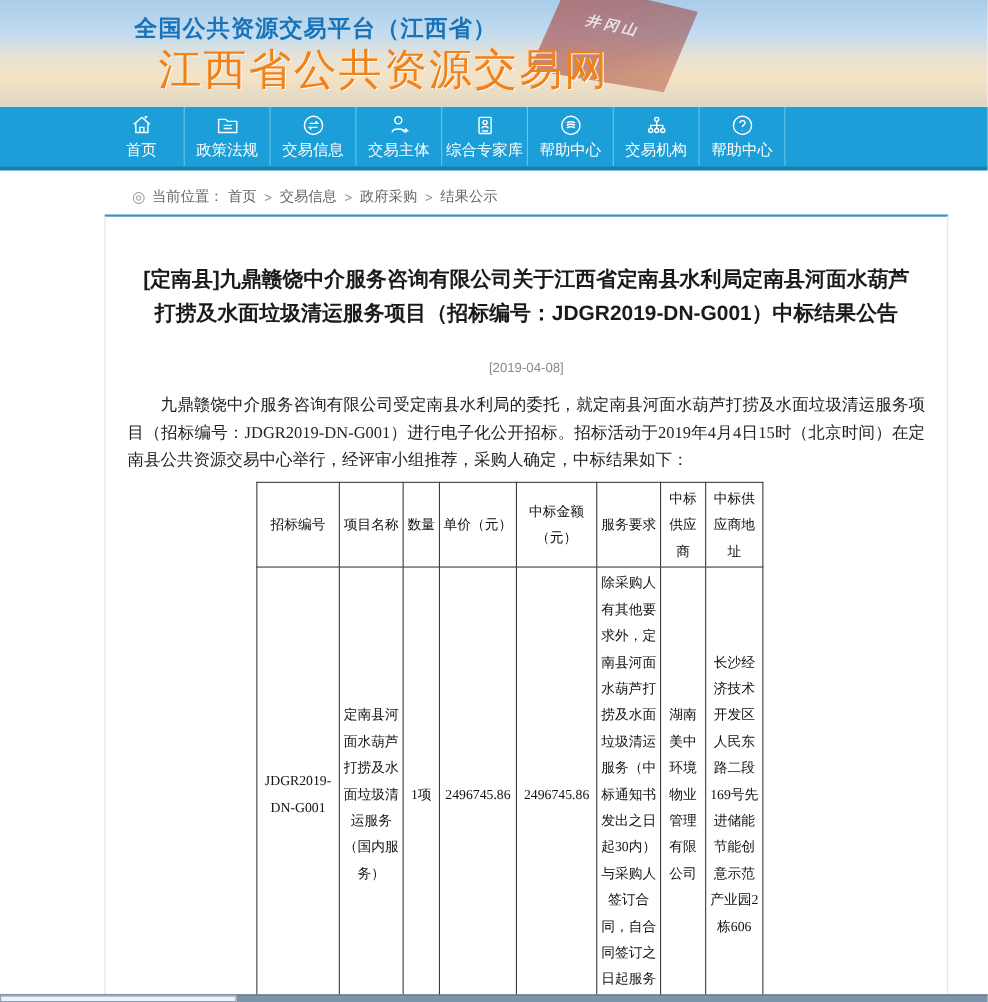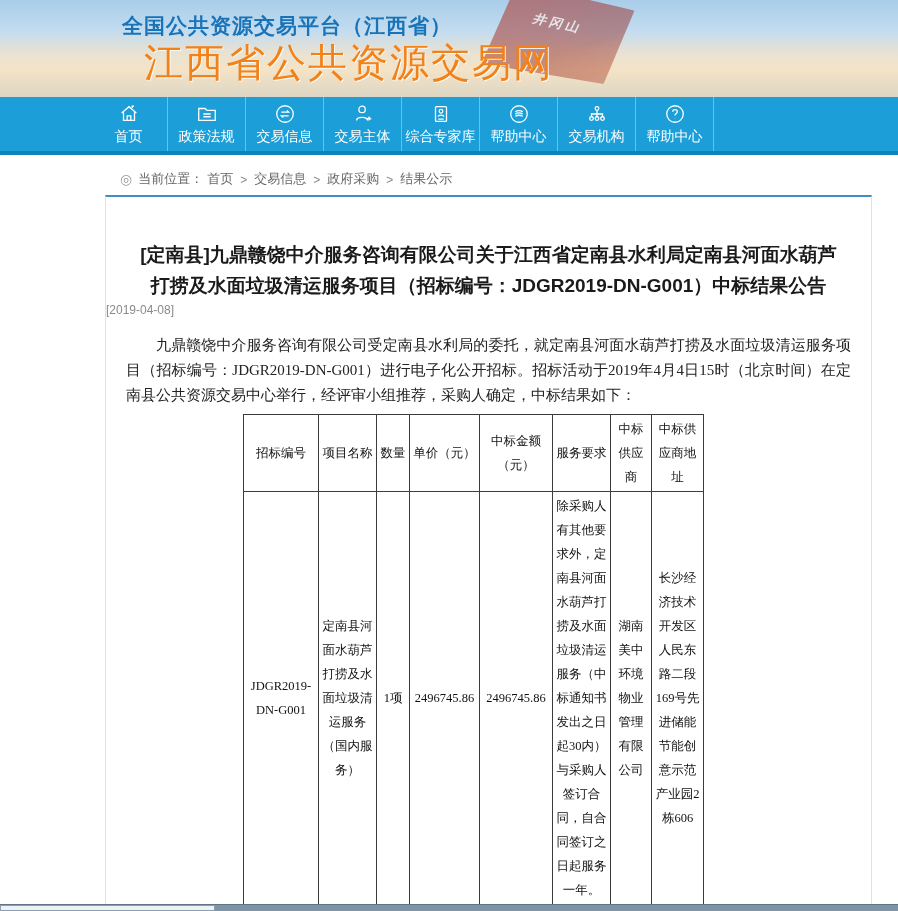--- a/index.html
+++ b/index.html
@@ -57,30 +57,30 @@
   .breadcrumb{
     margin:14px 0 0 120px;font-size:13px;color:#666;height:20px;
     display:flex;align-items:center;gap:4px;
   }
   .pin{color:#999;font-size:14px;margin-right:2px;}
   .breadcrumb a{color:#666;text-decoration:none;cursor:pointer;}
   .crumb-sep::before{content:">";color:#888;padding:0 3px;font-size:12px;}
   .crumb-active{color:#f7711c;}
   
   .content{
-    position:absolute;left:105px;top:195px;width:767px;height:716px;
+    position:absolute;left:95px;top:195px;width:767px;height:716px;
     background:#fff;border:1px solid #e2e2e2;border-top:2px solid #3e8ec4;
     box-sizing:border-box;overflow:hidden;
   }
   .art-title{
     margin:42px 28px 0 28px;text-align:center;
     font-size:19px;line-height:31px;font-weight:bold;color:#1a1a1a;
     font-family:"Liberation Sans",sans-serif;
   }
-  .art-date{color:#8a8a8a;font-size:12px;margin-top:2px;}
+  .art-date{text-align:center;color:#8a8a8a;font-size:12px;margin-top:26px;}
   .art-body{
     margin:16px 20px 0 20px;text-indent:2em;text-align:justify;
     font-family:"Liberation Serif",serif;font-size:15px;line-height:25px;color:#222;
   }
   table.bid{
     border-collapse:collapse;margin:6px auto 0 137px;table-layout:fixed;width:460px;
     font-family:"Liberation Serif",serif;color:#111;
   }
   table.bid th,table.bid td{
     border:1px solid #3c3c3c;text-align:center;vertical-align:middle;

